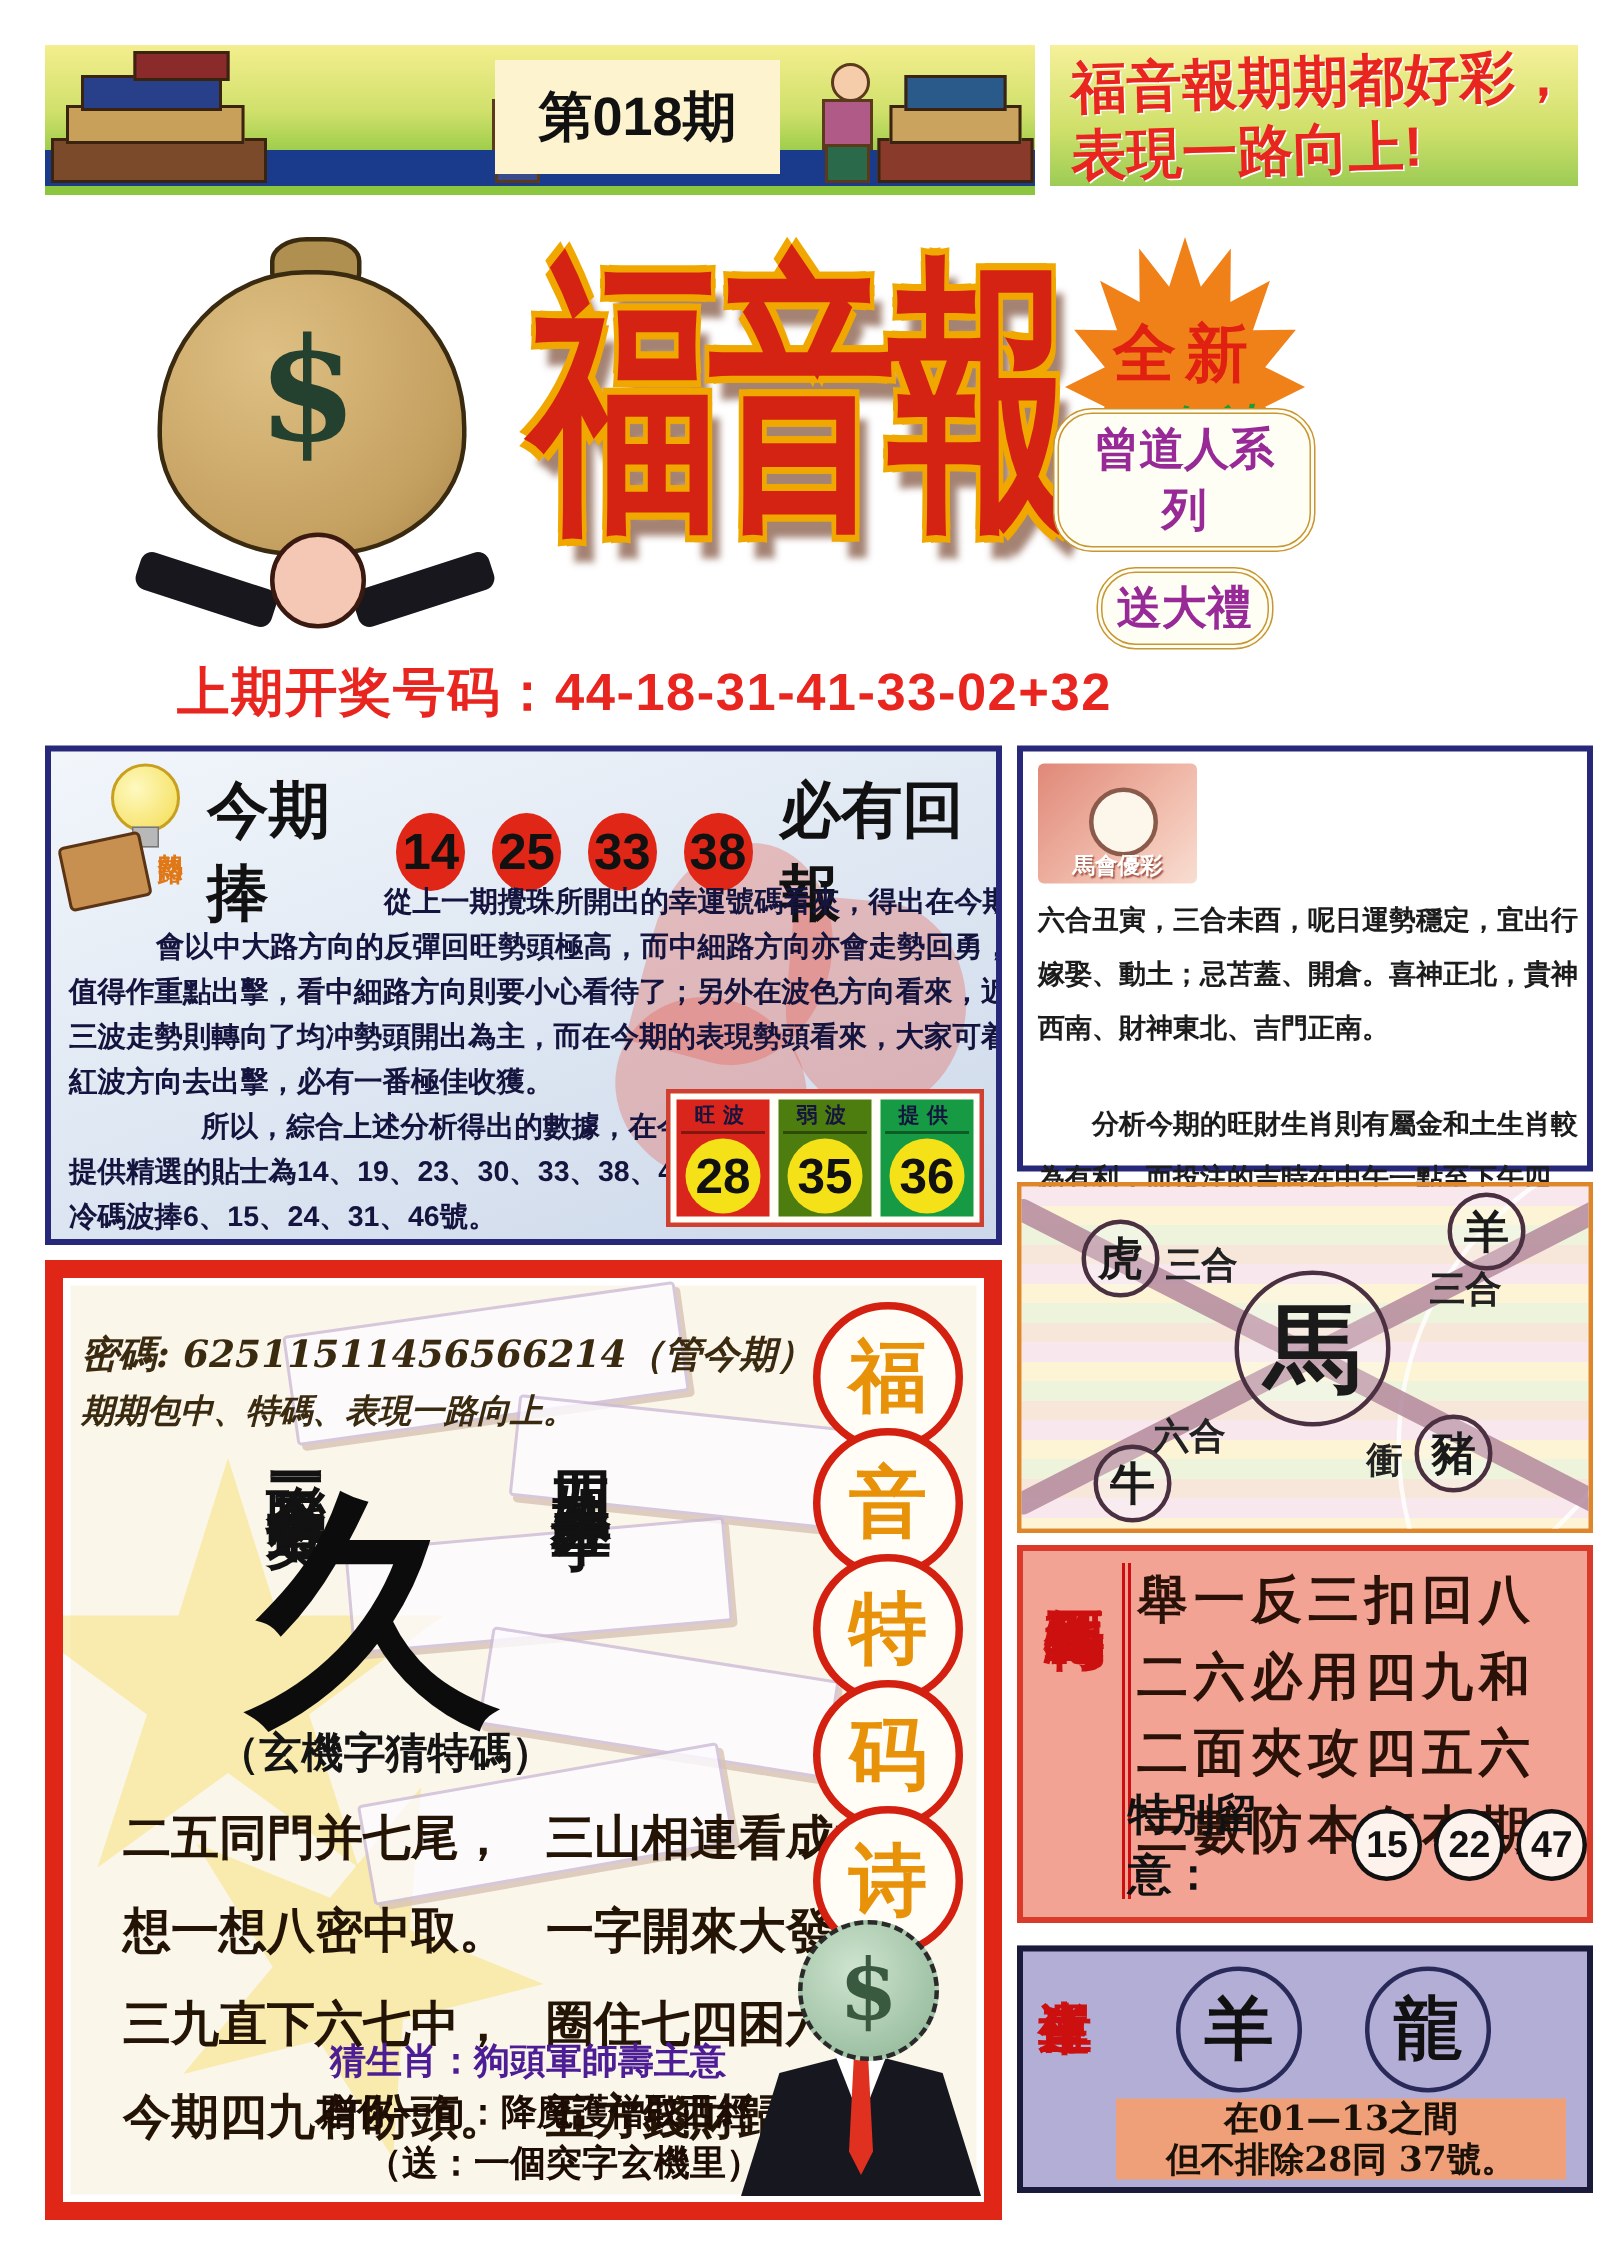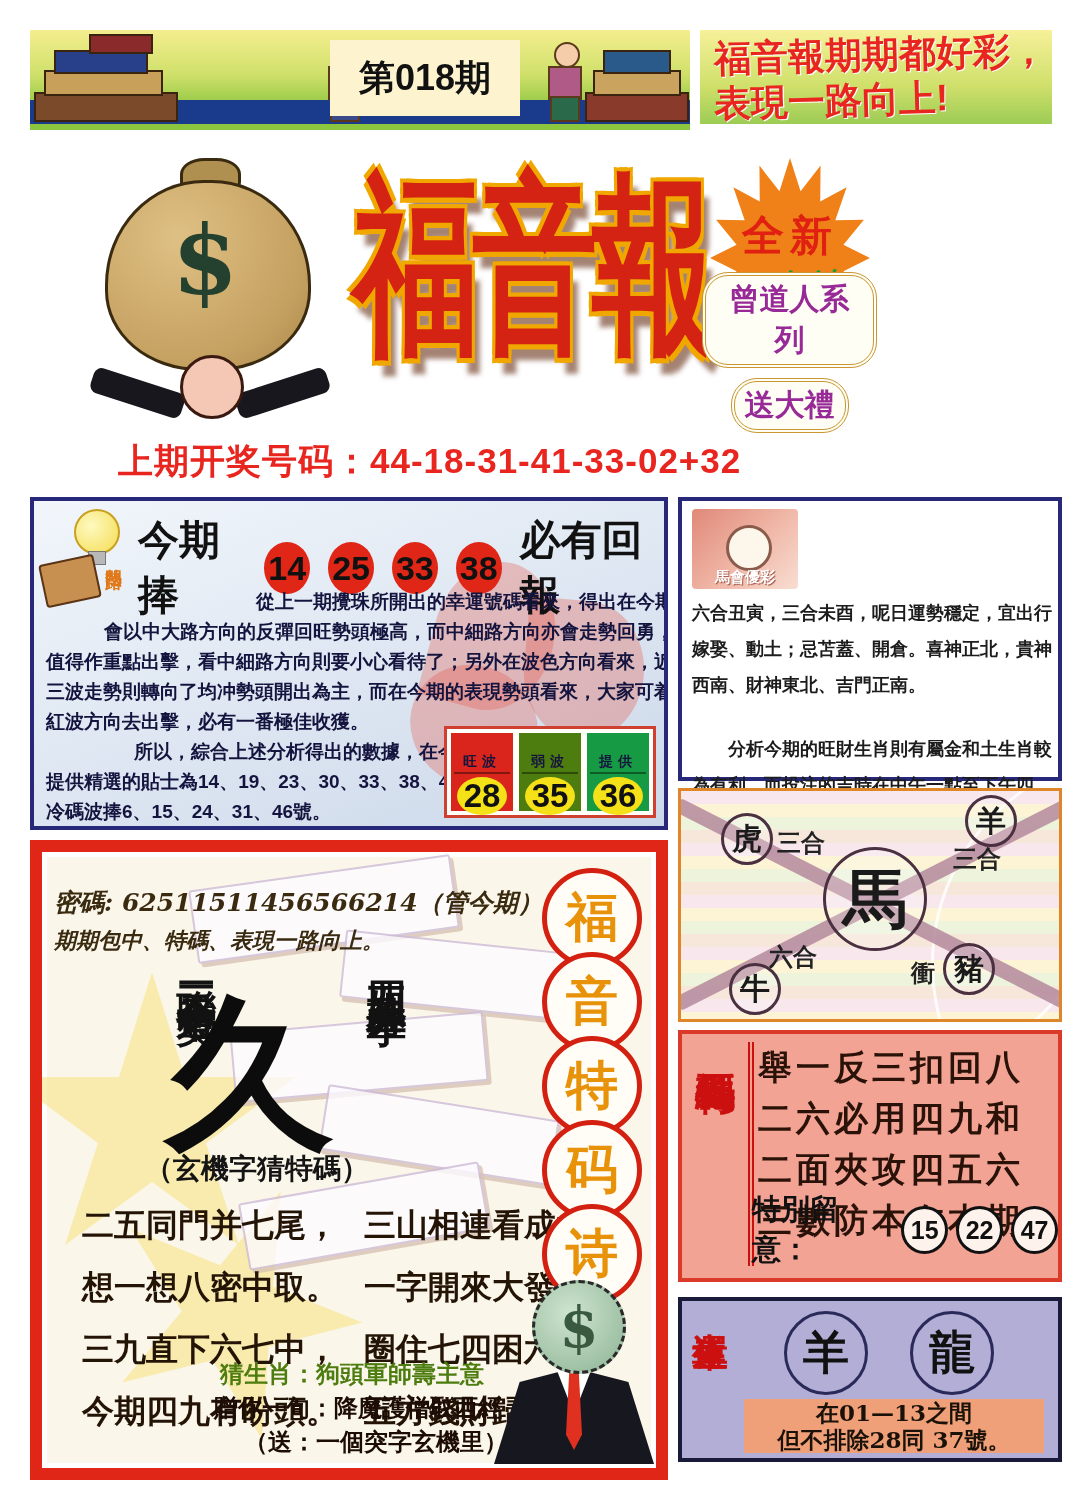--- a/index.html
+++ b/index.html
@@ -62,21 +62,21 @@
   .ana-title .t{font-size:41px;font-weight:900;color:#111;}
   .numball{width:52px;height:52px;border-radius:50%;background:#e02616;display:flex;align-items:center;justify-content:center;
     font-size:34px;font-weight:900;color:#111;}
   .ana-text{position:absolute;left:12px;top:86px;width:616px;}
   .ana-line{font-size:19px;font-weight:bold;color:#14143e;line-height:30px;white-space:nowrap;}
   .ana-l1{padding-left:210px;}
   .ana-l2{padding-left:58px;}
   .ana-l6{padding-left:88px;}
   .waves{position:absolute;right:8px;bottom:8px;width:212px;height:92px;background:#fffef8;border:3px solid #d04030;
     box-sizing:border-box;display:flex;gap:6px;padding:4px;}
-  .wave{flex:1;display:flex;flex-direction:column;align-items:center;box-sizing:border-box;padding-top:20px;}
+  .wave{flex:1;display:flex;flex-direction:column;align-items:center;box-sizing:border-box;padding-top:2px;}
   .wave-red{background:#d9251c;}.wave-blue{background:#4d7c0f;}.wave-green{background:#169a44;}
   .wave .wlabel{font-size:14px;font-weight:bold;color:#14143e;letter-spacing:5px;border-bottom:2px solid rgba(0,0,0,.4);
     width:90%;text-align:center;padding-bottom:1px;}
   .wave .wball{margin-top:3px;width:50px;height:50px;border-radius:50%;background:#f5e118;display:flex;align-items:center;justify-content:center;
     font-size:33px;font-weight:900;color:#111;}
 
   
   .fortune{position:absolute;left:678px;top:497px;width:384px;height:284px;box-sizing:border-box;
     border:4px solid #28287a;background:#ffffff;}
   .watch-icon{position:absolute;left:10px;top:8px;width:106px;height:80px;
@@ -137,21 +137,21 @@
   .v-right{position:absolute;left:322px;top:98px;writing-mode:vertical-rl;text-orientation:upright;
     font-size:40px;line-height:46px;font-weight:900;color:#121212;font-family:"DejaVu Serif",serif;letter-spacing:4px;}
   .mystery{position:absolute;left:108px;top:112px;width:200px;text-align:center;
     font-size:168px;font-weight:900;color:#0c0c0c;font-family:"DejaVu Serif",serif;}
   .mys-hint{position:absolute;left:70px;top:298px;width:290px;text-align:center;
     font-size:28px;font-weight:900;color:#141414;font-family:"DejaVu Serif",serif;white-space:nowrap;}
   .poem{position:absolute;top:342px;}
   .poem-left{left:40px;}
   .poem-right{left:322px;}
   .poem div{font-size:32px;font-weight:bold;color:#241406;line-height:62px;font-family:"DejaVu Serif",serif;white-space:nowrap;}
-  .guess-line{position:absolute;left:178px;top:506px;font-size:24px;font-weight:900;color:#4d7c0f;font-family:Liberation Sans, sans-serif;}
+  .guess-line{position:absolute;left:178px;top:506px;font-size:24px;font-weight:900;color:#4c1d95;font-family:Liberation Sans, sans-serif;}
   .gift-line{position:absolute;left:172px;top:540px;font-size:24px;font-weight:900;color:#1c0c04;font-family:"DejaVu Serif",serif;}
   .send-line{position:absolute;left:202px;top:574px;font-size:24px;font-weight:900;color:#1c0c04;font-family:"DejaVu Serif",serif;}
   .oval-chain{position:absolute;left:500px;top:16px;}
   .oval{position:absolute;left:0;width:90px;height:90px;border-radius:50%;background:#fffdf6;border:5px solid #d42010;
     display:flex;align-items:center;justify-content:center;font-size:52px;font-weight:900;color:#e8920a;font-family:"DejaVu Serif",serif;}
   .dollar-man{position:absolute;left:452px;top:428px;width:160px;height:185px;}
   .dm-head{position:absolute;left:38px;top:0;width:88px;height:88px;border-radius:50%;
     background:radial-gradient(circle at 40% 35%,#cfe4cf,#8cb494);border:3px dashed #2a2a2a;
     display:flex;align-items:center;justify-content:center;font-size:56px;font-weight:900;color:#3a5a40;font-family:"DejaVu Serif",serif;}
   .dm-suit{position:absolute;left:0;top:84px;width:160px;height:100px;background:#17171f;

